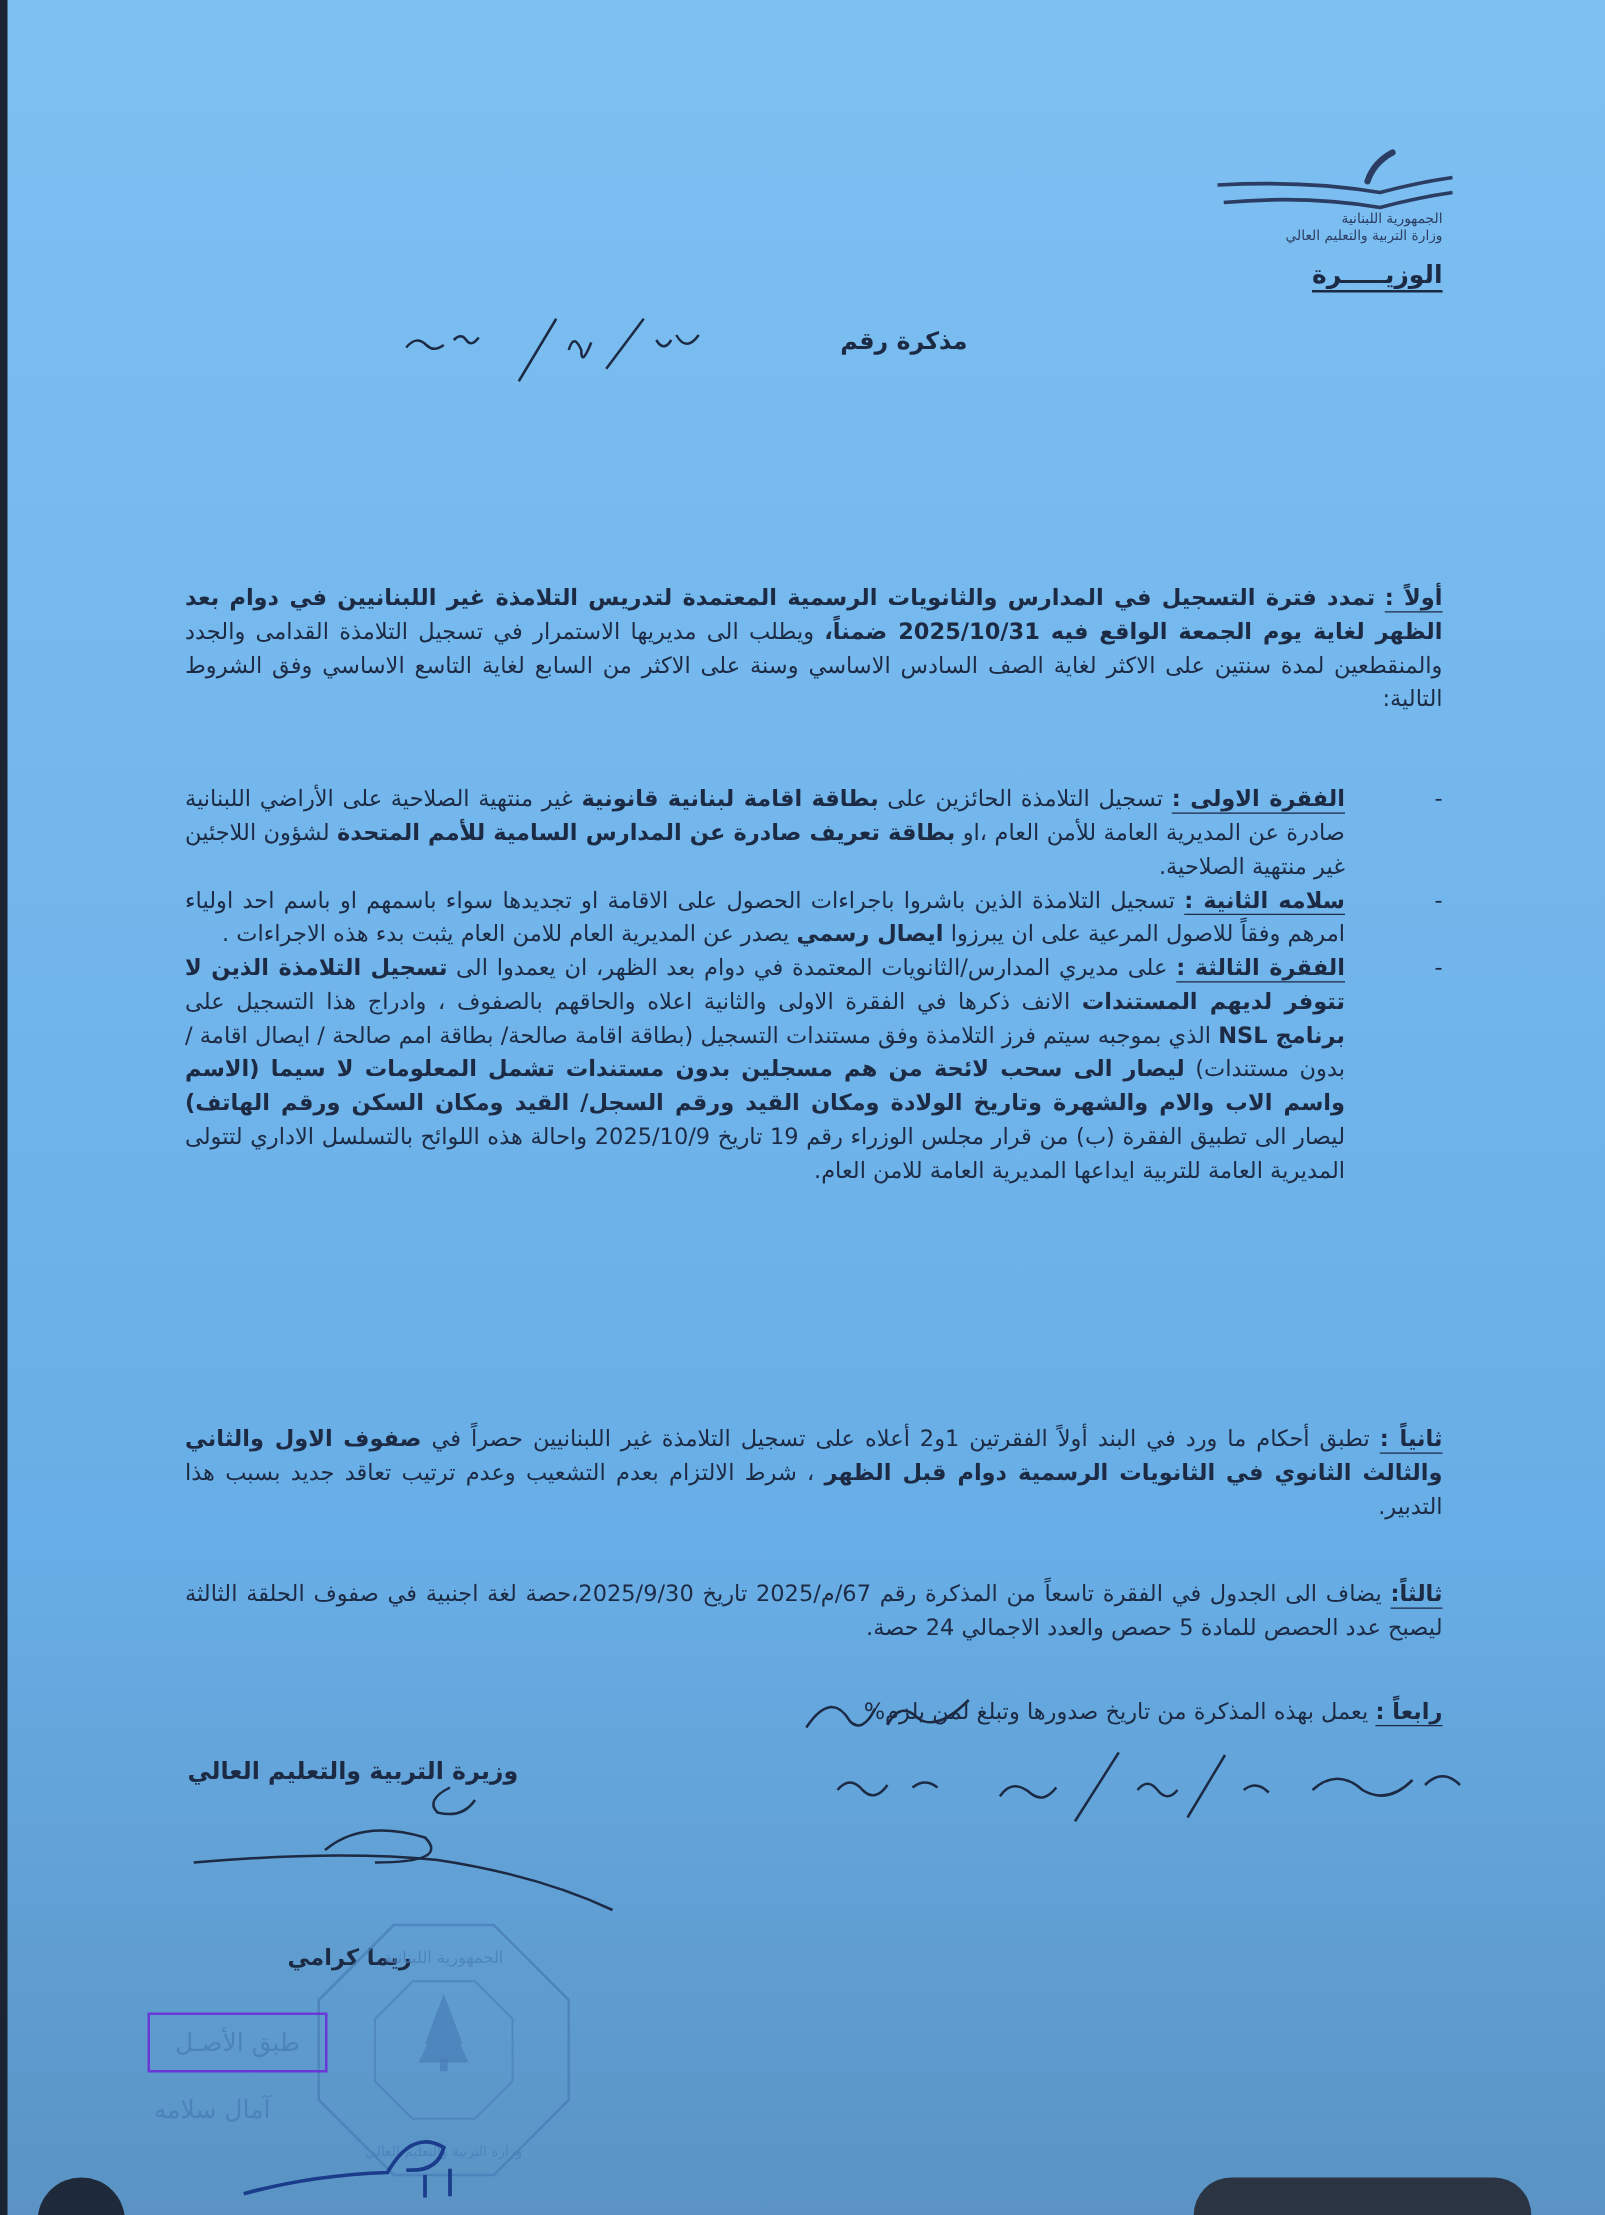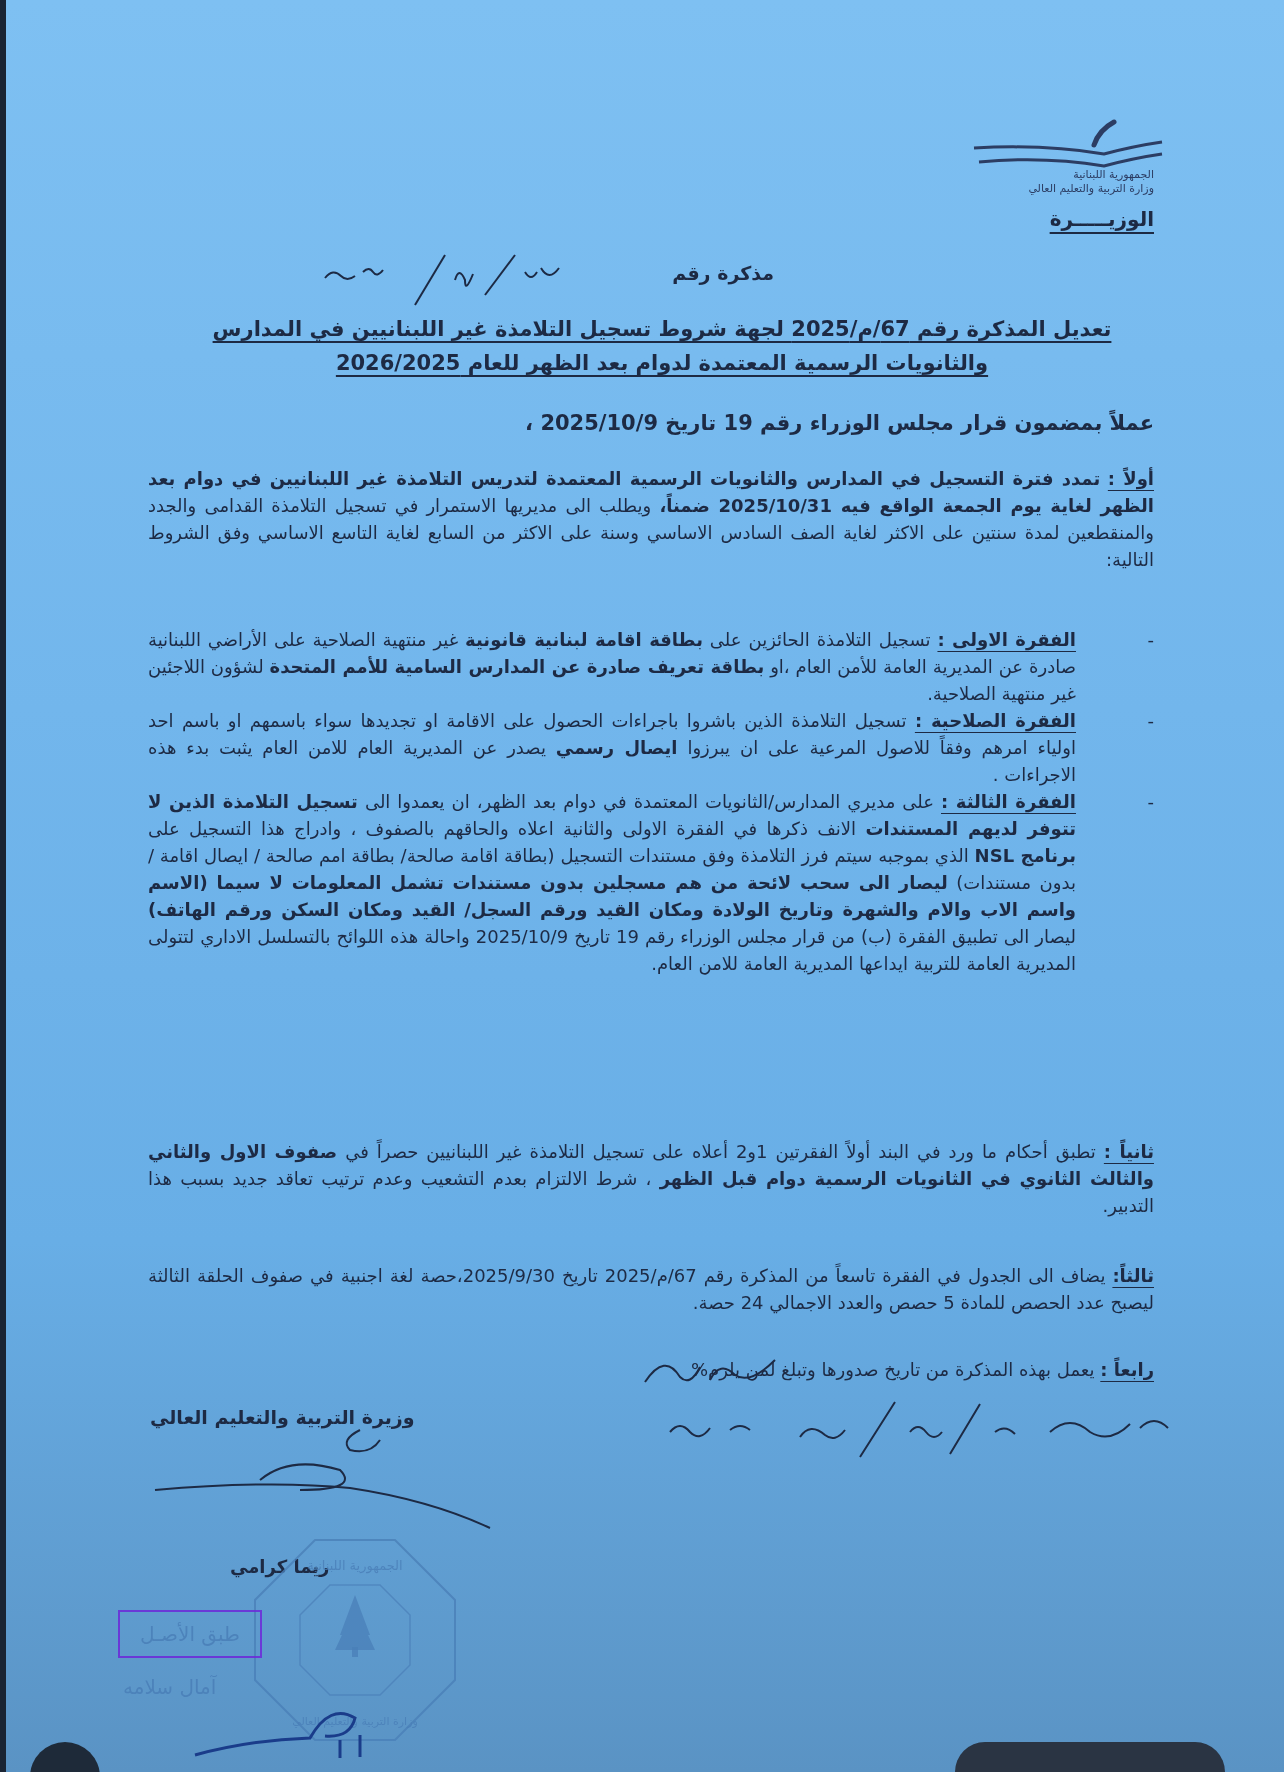--- a/index.html
+++ b/index.html
@@ -69,39 +69,37 @@
 
   <div class="memo-no">مذكرة رقم</div>
   <svg class="memo-hand" viewBox="0 0 250 60">
     <path d="M10 28 q8 -10 16 -2 q6 6 14 0 M48 22 q6 -6 10 0 q4 6 10 -2" stroke="#1d2a44" stroke-width="2" fill="none"></path>
     <path d="M100 55 L130 5" stroke="#1d2a44" stroke-width="2" fill="none"></path>
     <path d="M140 30 q4 -14 10 0 q0 14 8 -6" stroke="#1d2a44" stroke-width="2" fill="none"></path>
     <path d="M170 45 L200 5" stroke="#1d2a44" stroke-width="2" fill="none"></path>
     <path d="M210 22 q6 10 12 0 M226 18 q8 14 18 0" stroke="#1d2a44" stroke-width="2" fill="none"></path>
   </svg>
 
-  <div class="title">تعديل المذكرة رقم 67/م/2025 لجهة شروط تسجيل التلامذة غير اللبنانيين في المدارس والثانويات الرسمية المعتمدة لدوام بعد الظهر للعام 2026/2025</div>
 
-  <div class="rtl-block intro">عملاً بمضمون قرار مجلس الوزراء رقم 19 تاريخ 2025/10/9 ،</div>
 
   <div class="rtl-block p1">
     <span class="u">أولاً :</span>
     <span class="b">تمدد فترة التسجيل في المدارس والثانويات الرسمية المعتمدة لتدريس التلامذة غير اللبنانيين في دوام بعد الظهر لغاية يوم الجمعة الواقع فيه 2025/10/31 ضمناً،</span>
     <span>ويطلب الى مديريها الاستمرار في تسجيل التلامذة القدامى والجدد والمنقطعين لمدة سنتين على الاكثر لغاية الصف السادس الاساسي وسنة على الاكثر من السابع لغاية التاسع الاساسي وفق الشروط التالية:</span>
   </div>
 
   <div class="rtl-block bullets">
     <div class="bullet">
       <span class="dash">-</span>
       <span class="u">الفقرة الاولى :</span>
       <span>تسجيل التلامذة الحائزين على </span><span class="b">بطاقة اقامة لبنانية قانونية</span><span> غير منتهية الصلاحية على الأراضي اللبنانية صادرة عن المديرية العامة للأمن العام ،او </span><span class="b">بطاقة تعريف صادرة عن المدارس السامية للأمم المتحدة</span><span> لشؤون اللاجئين غير منتهية الصلاحية.</span>
     </div>
     <div class="bullet">
       <span class="dash">-</span>
-      <span class="u">الفقرة الصلاحية :</span>
+      <span class="u">سلامه الثانية :</span>
       <span>تسجيل التلامذة الذين باشروا باجراءات الحصول على الاقامة او تجديدها سواء باسمهم او باسم احد اولياء امرهم وفقاً للاصول المرعية على ان يبرزوا </span><span class="b">ايصال رسمي</span><span> يصدر عن المديرية العام للامن العام يثبت بدء هذه الاجراءات .</span>
     </div>
     <div class="bullet">
       <span class="dash">-</span>
       <span class="u">الفقرة الثالثة :</span>
       <span>على مديري المدارس/الثانويات المعتمدة في دوام بعد الظهر، ان يعمدوا الى </span><span class="b">تسجيل التلامذة الذين لا تتوفر لديهم المستندات</span><span> الانف ذكرها في الفقرة الاولى والثانية اعلاه والحاقهم بالصفوف ، وادراج هذا التسجيل على </span><span class="b">برنامج NSL</span><span> الذي بموجبه سيتم فرز التلامذة وفق مستندات التسجيل (بطاقة اقامة صالحة/ بطاقة امم صالحة / ايصال اقامة / بدون مستندات) </span><span class="b">ليصار الى سحب لائحة من هم مسجلين بدون مستندات تشمل المعلومات لا سيما (الاسم واسم الاب والام والشهرة وتاريخ الولادة ومكان القيد ورقم السجل/ القيد ومكان السكن ورقم الهاتف)</span><span> ليصار الى تطبيق الفقرة (ب) من قرار مجلس الوزراء رقم 19 تاريخ 2025/10/9 واحالة هذه اللوائح بالتسلسل الاداري لتتولى المديرية العامة للتربية ايداعها المديرية العامة للامن العام.</span>
     </div>
   </div>
 
   <div class="rtl-block p2">

